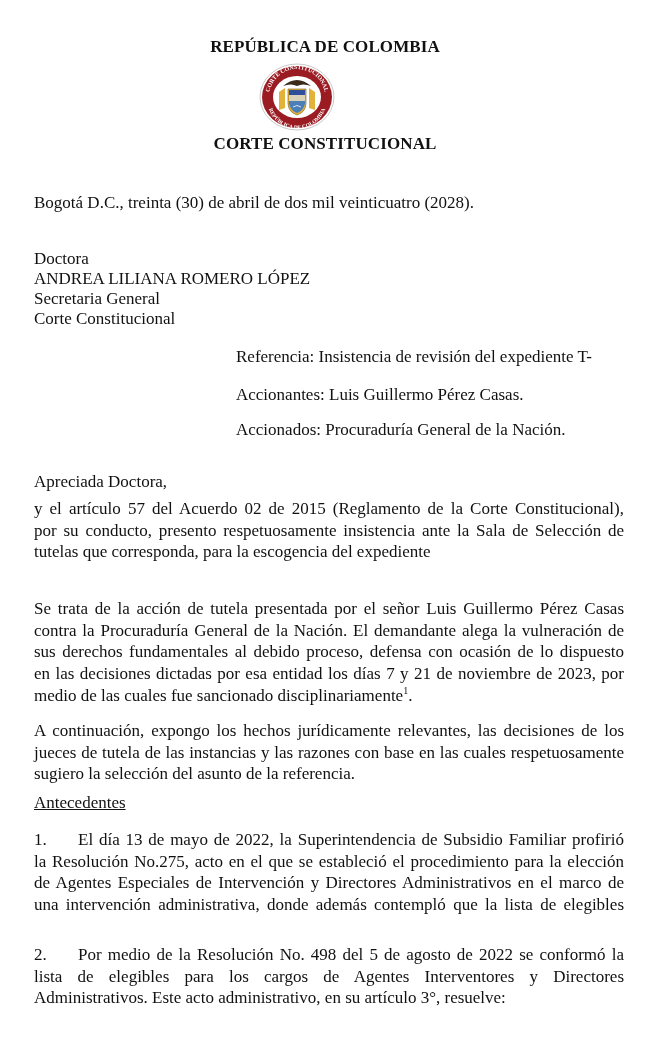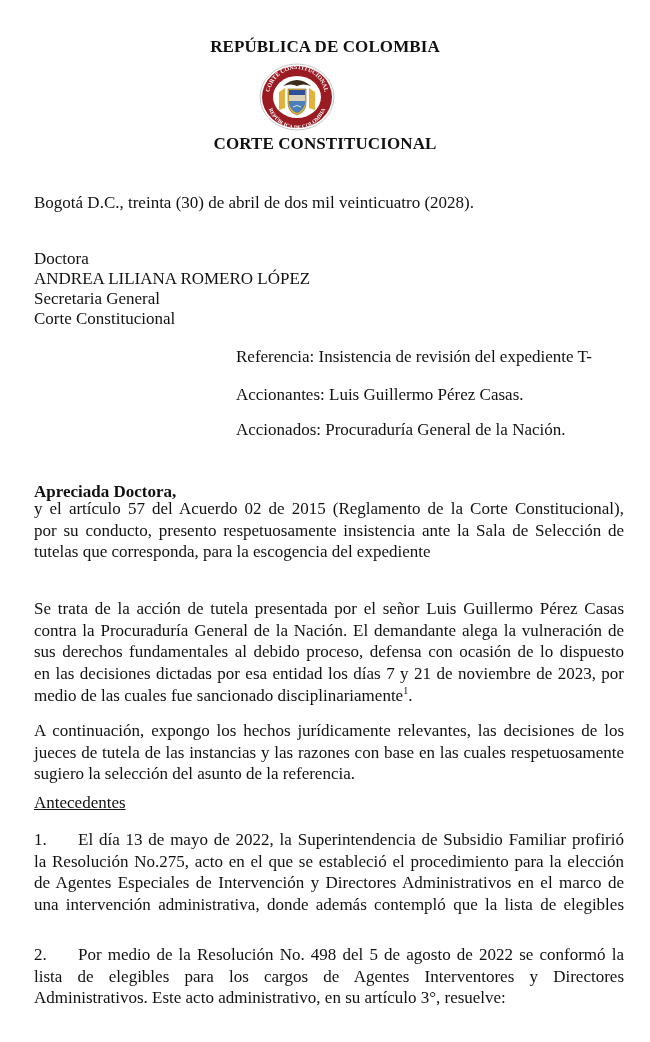--- a/index.html
+++ b/index.html
@@ -100,21 +100,21 @@
       <span class="bold">Referencia:</span><span> Insistencia de revisión del expediente T-</span>
     </div>
     <div class="ref-block" style="top:385px;">
       <span class="bold">Accionantes:</span><span> Luis Guillermo Pérez Casas.</span>
     </div>
     <div class="ref-block" style="top:405px;margin-top:15px;">
       <span class="bold">Accionados:</span><span> Procuraduría General de la Nación.</span>
     </div>
   </div>
 
-  <div class="line" style="top:482px;font-weight:bold;">Apreciada Doctora,</div>
+  <div class="line" style="top:472px;">Apreciada Doctora,</div>
 
   <div class="para" style="top:498px;">
     <span class="j">y el artículo 57 del Acuerdo 02 de 2015 (Reglamento de la Corte Constitucional),</span>
     <span class="j">por su conducto, presento respetuosamente insistencia ante la Sala de Selección de</span>
     <span class="l">tutelas que corresponda, para la escogencia del expediente</span>
   </div>
 
   <div class="para" style="top:598px;">
     <span class="j">Se trata de la acción de tutela presentada por el señor Luis Guillermo Pérez Casas</span>
     <span class="j">contra la Procuraduría General de la Nación. El demandante alega la vulneración de</span>

